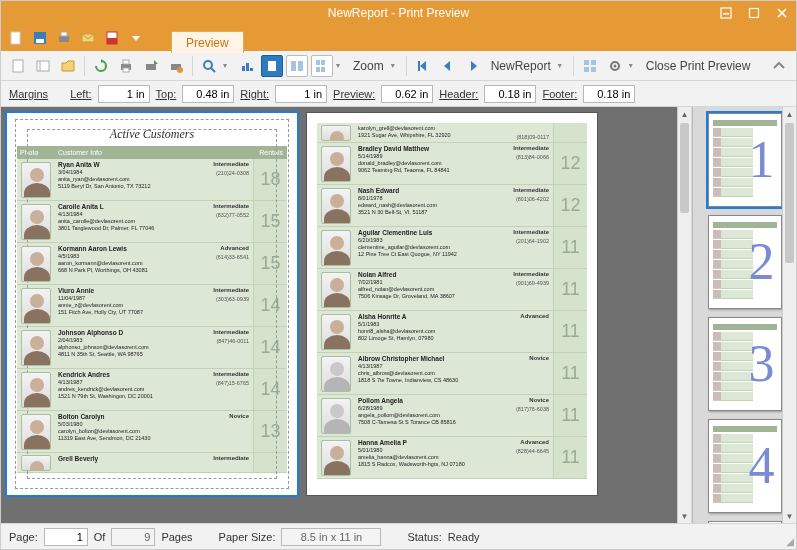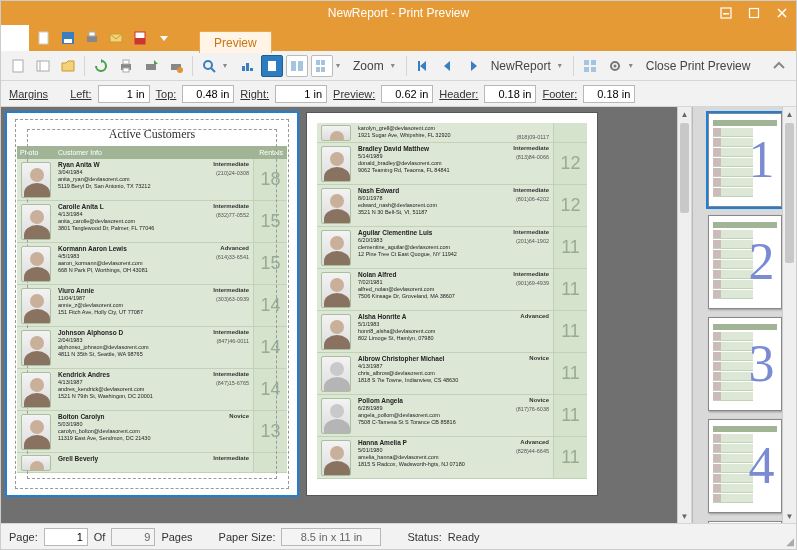--- a/index.html
+++ b/index.html
@@ -17,21 +17,21 @@
   html,body{margin:0;padding:0;background:#fff;height:100%;width:100%;overflow:hidden;}
   #app{width:797px;height:550px;border:1px solid #ccc;display:flex;flex-direction:column;position:relative;background:#fff;}
 
   
   .titlebar{height:24px;background:var(--orange);color:#fff;display:flex;align-items:center;justify-content:center;position:relative;font-size:12px;}
   .titlebar .title{white-space:nowrap;}
   .titlebar .winbtns{position:absolute;right:0;top:0;height:100%;display:flex;}
   .titlebar .winbtns div{width:28px;display:flex;align-items:center;justify-content:center;font-size:12px;cursor:pointer;}
 
   
-  .qatrow{height:26px;background:var(--orange);display:flex;align-items:center;padding:0 6px;gap:6px;margin-left:28px;}
+  .qatrow{height:26px;background:var(--orange);display:flex;align-items:center;padding:0 6px;gap:6px;}
   .qatbtn{width:18px;height:18px;display:flex;align-items:center;justify-content:center;cursor:pointer;}
   .tab{margin-left:20px;height:22px;padding:0 14px;background:#fff4e6;border:1px solid var(--orange-tab-border);border-bottom:none;display:flex;align-items:center;font-size:12px;color:#c77611;position:relative;top:4px;border-radius:2px 2px 0 0;}
 
   
   .ribbon{height:30px;background:var(--grey-bg);border-bottom:1px solid var(--grey-border);display:flex;align-items:center;padding:0 6px;gap:3px;font-size:12px;color:#444;}
   .rbtn{width:22px;height:22px;display:flex;align-items:center;justify-content:center;cursor:pointer;border-radius:2px;}
   .rbtn svg{width:16px;height:16px;}
   .sep{width:1px;height:20px;background:var(--grey-border);margin:0 2px;}
   .rlabel{padding:0 4px;white-space:nowrap;}
   .blue-box{background:#2e7cc0;border:1px solid #1d5e97;}
@@ -53,21 +53,21 @@
   .scrollbar-v .thumb{position:absolute;top:16px;left:2px;right:2px;height:90px;background:#c8c8c8;border-radius:2px;}
   .scrollbar-v .arr{position:absolute;left:0;right:0;height:14px;display:flex;align-items:center;justify-content:center;font-size:8px;color:#666;cursor:pointer;}
   .scrollbar-v .arr.up{top:0;} .scrollbar-v .arr.down{bottom:0;}
 
   .page{background:#fff;box-shadow:0 0 0 1px #555;position:relative;display:flex;flex-direction:column;flex:0 0 auto;}
   .page.selected{outline:2px solid #1e7fd6;}
   .margin-dash{position:absolute;border:1px dashed #999;}
   .p1{width:290px;height:382px;} 
   .p2{width:290px;height:382px;} 
   .page-inner{margin:12px 10px 10px;display:flex;flex-direction:column;height:calc(100% - 22px);}
-  .report-title{font-family:Georgia,'Times New Roman',serif;font-size:12px;text-align:center;margin:2px 0 4px;color:#2e2e2e;}
+  .report-title{font-family:Georgia,'Times New Roman',serif;font-size:12px;text-align:center;margin:2px 0 4px;color:#2e2e2e;font-style:italic;}
   .table-head{display:flex;background:var(--header-green);color:#fff;font-size:7px;height:13px;align-items:center;}
   .th-photo{width:38px;padding-left:3px;}
   .th-info{flex:1;padding-left:3px;}
   .th-rentals{width:34px;text-align:right;padding-right:4px;}
 
   .row{display:flex;border-bottom:1px solid var(--row-border);background:var(--row-green);height:42px;}
   .cell-photo{width:38px;padding:2px;display:flex;align-items:center;justify-content:center;}
   .avatar{width:30px;height:36px;border:1px solid #a9bfa0;background:linear-gradient(#f3f3f3,#ddd);border-radius:2px;position:relative;overflow:hidden;}
   .avatar::before{content:"";position:absolute;width:14px;height:14px;background:#c9b09a;border-radius:50%;left:8px;top:5px;}
   .avatar::after{content:"";position:absolute;width:26px;height:20px;background:#8a7260;border-radius:50% 50% 0 0;left:2px;top:20px;}

